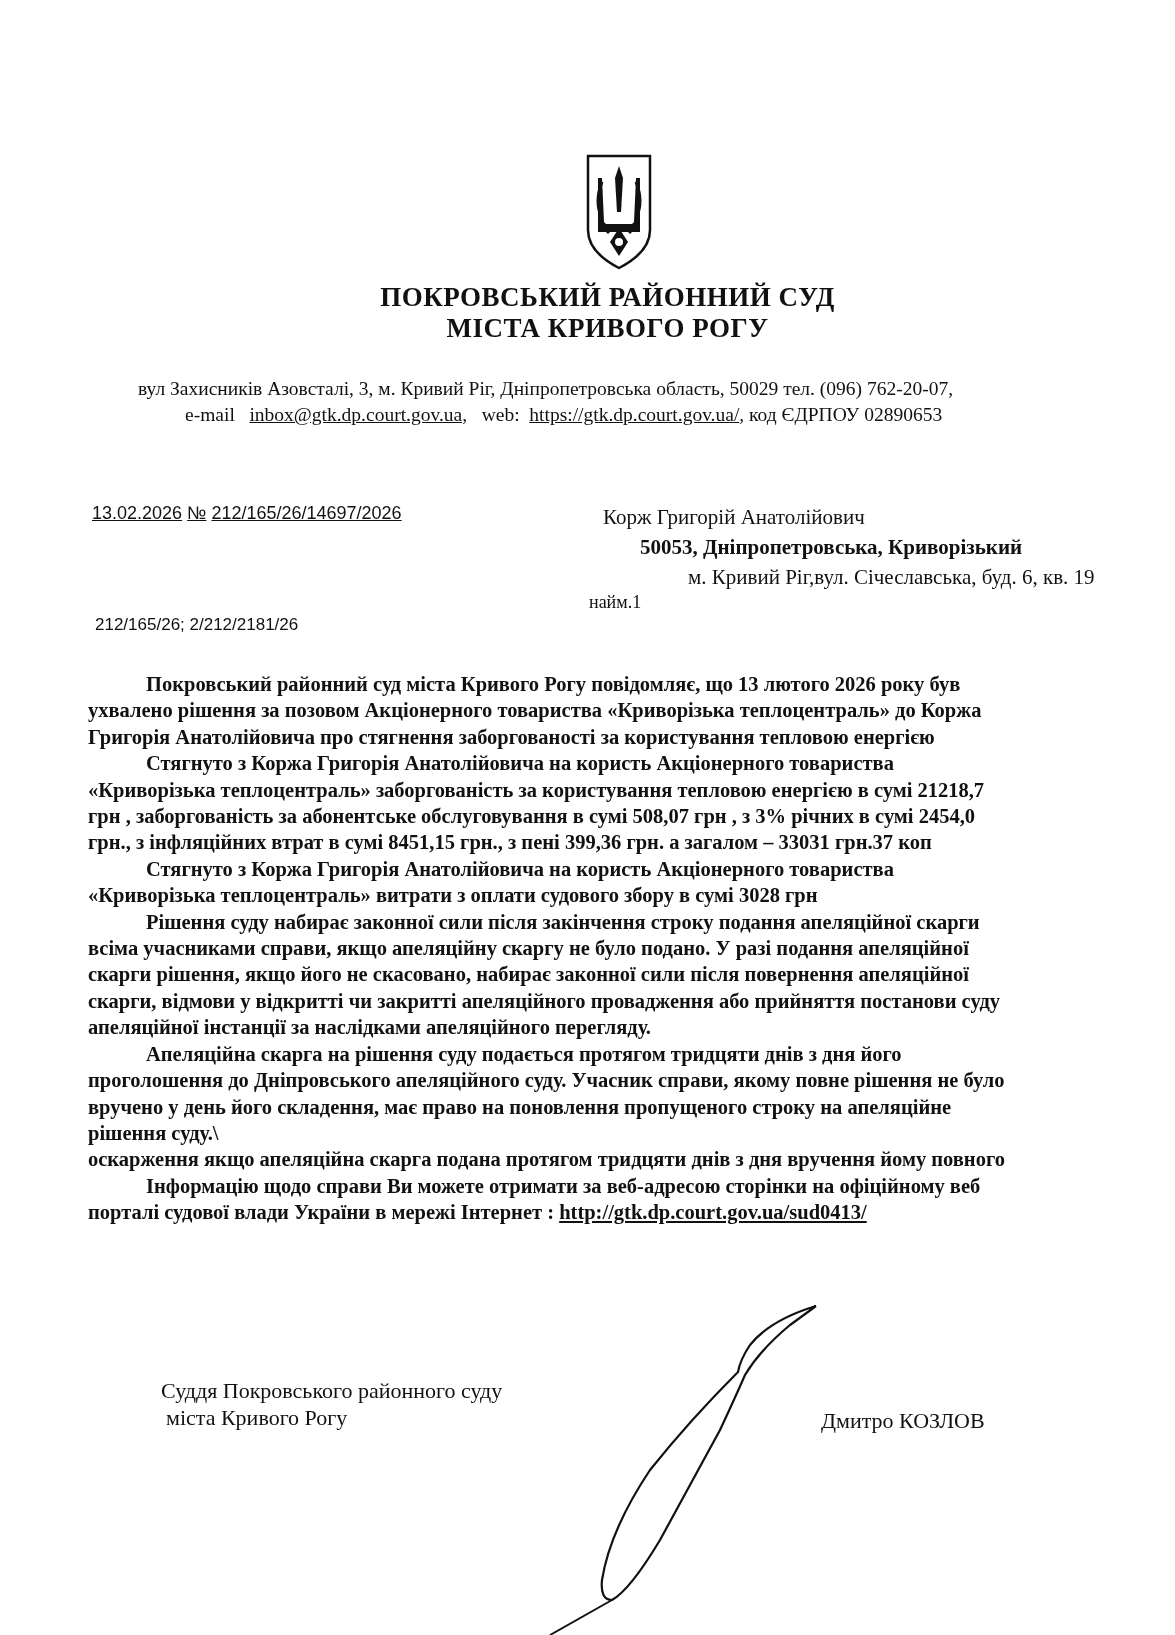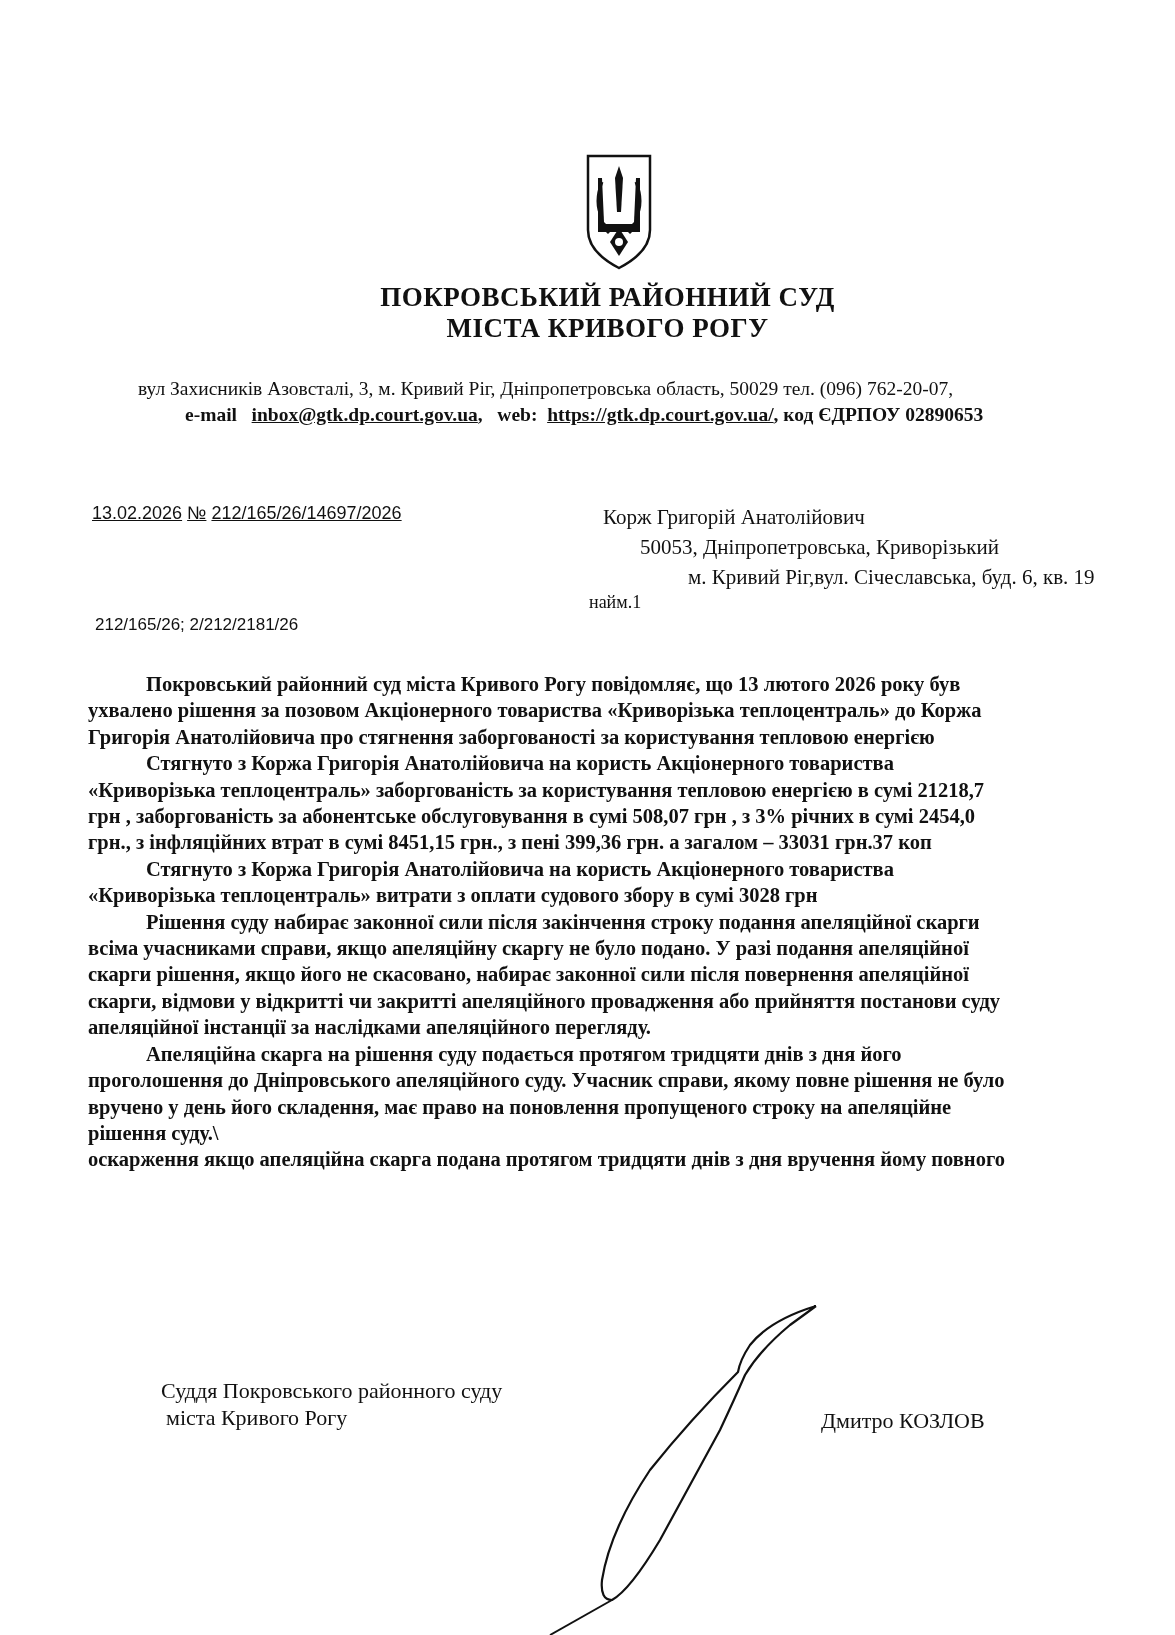--- a/index.html
+++ b/index.html
@@ -38,36 +38,36 @@
   <path d="M52 30 Q60 50 52 66" fill="none" stroke="#111" stroke-width="3"></path>
   <path d="M14 72 L56 72 L56 80 L14 80 Z" fill="#111"></path>
   <path d="M35 76 L26 90 L35 104 L44 90 Z" fill="#111"></path>
   <circle cx="35" cy="90" r="4" fill="#fff"></circle>
 </svg>
 
 <div class="court-title" style="top:282px;">ПОКРОВСЬКИЙ РАЙОННИЙ СУД</div>
 <div class="court-title" style="top:313px;">МІСТА КРИВОГО РОГУ</div>
 
 <div class="abs contacts" style="left:138px; top:378px;">вул  Захисників Азовсталі, 3, м. Кривий Ріг,  Дніпропетровська область, 50029 тел. (096) 762-20-07,</div>
-<div class="abs contacts" style="left:185px; top:404px;font-weight:bold;">
+<div class="abs contacts" style="left:185px; top:404px;">
   <span>e-mail</span>&nbsp;&nbsp;
   <span class="u">inbox@gtk.dp.court.gov.ua</span>,&nbsp;&nbsp;
   <span>web:</span>&nbsp;
   <span class="u">https://gtk.dp.court.gov.ua/</span><span>, код ЄДРПОУ 02890653</span>
 </div>
 
 <div class="abs ref" style="left:92px; top:503px;">
   <span class="u">13.02.2026</span>
   <span class="u">№</span>
   <span class="u">212/165/26/14697/2026</span>
 </div>
 <div class="abs ref" style="left:95px; top:615px; font-size:17px;">212/165/26; 2/212/2181/26</div>
 
 <div class="abs recipient" style="left:603px; top:505px;">Корж Григорій Анатолійович</div>
-<div class="abs recipient" style="left:640px; top:535px;">50053,  Дніпропетровська,  Криворізький</div>
+<div class="abs recipient" style="left:640px; top:535px;font-weight:bold;">50053,  Дніпропетровська,  Криворізький</div>
 <div class="abs recipient" style="left:640px; top:565px; width:460px; overflow:hidden;margin-left:48px;">м. Кривий Ріг,вул. Січеславська, буд. 6, кв. 19</div>
 <div class="abs recipient" style="left:548px; top:592px; font-size:18px;margin-left:41px;">найм.1</div>
 
 <div class="body-text" style="top:671px; width:1012px; height:600px; overflow:hidden;">
   <div>
     <span class="line indent">Покровський  районний суд міста Кривого Рогу повідомляє, що 13 лютого 2026 року був</span>
     <span class="line">ухвалено рішення за позовом  Акціонерного товариства «Криворізька теплоцентраль» до Коржа</span>
     <span class="line">Григорія Анатолійовича  про стягнення заборгованості за користування тепловою енергією</span>
   </div>
   <div>
@@ -87,20 +87,24 @@
     <span class="line">скарги, відмови у відкритті чи закритті апеляційного провадження або прийняття постанови суду</span>
     <span class="line">апеляційної інстанції за наслідками апеляційного перегляду.</span>
   </div>
   <div>
     <span class="line indent">Апеляційна скарга на рішення суду подається протягом тридцяти днів з дня його</span>
     <span class="line">проголошення до Дніпровського апеляційного суду. Учасник справи, якому повне рішення не було</span>
     <span class="line">вручено у день його складення, має право на поновлення пропущеного строку на апеляційне</span>
     <span class="line">рішення суду.\</span>
     <span class="line">оскарження якщо апеляційна скарга подана протягом тридцяти днів з дня вручення йому повного</span>
   </div>
+  <div>
+    <span class="line indent">Інформацію щодо справи Ви можете отримати за веб-адресою сторінки на офіційному веб</span>
+    <span class="line"><span>порталі судової влади України в мережі Інтернет : </span><span class="u">http://gtk.dp.court.gov.ua/sud0413/</span></span>
+  </div>
 </div>
 
 <div class="abs sig" style="left:143px; top:1378px;">Суддя Покровського районного суду</div>
 <div class="abs sig" style="left:148px; top:1405px;">міста Кривого Рогу</div>
 <div class="abs sig" style="left:803px; top:1408px;">Дмитро КОЗЛОВ</div>
 
 <svg class="signature" viewBox="0 0 300 335">
   <path d="M276 6 Q230 20 210 45 Q200 60 198 72 Q150 120 110 170 Q70 230 62 280 Q60 300 72 300 Q90 290 120 240 Q150 185 180 130 Q195 98 205 75 Q220 50 250 25 Q268 12 276 6" fill="none" stroke="#111" stroke-width="2.2"></path>
   <path d="M72 300 L10 335" fill="none" stroke="#111" stroke-width="2"></path>
 </svg>

